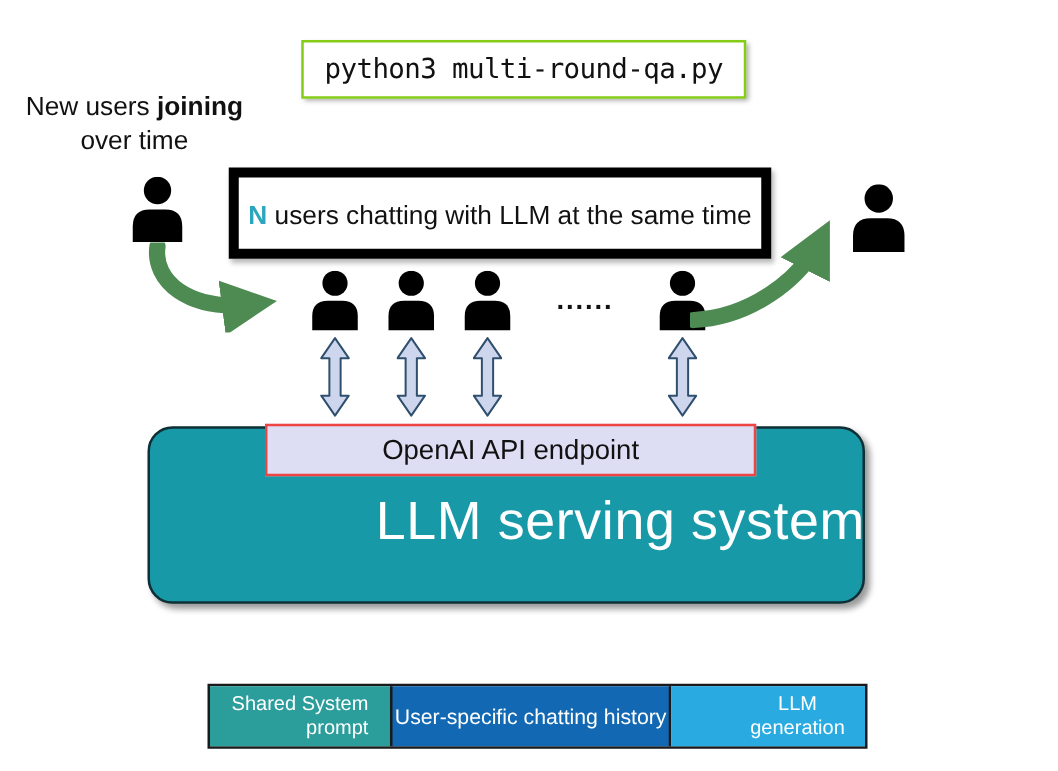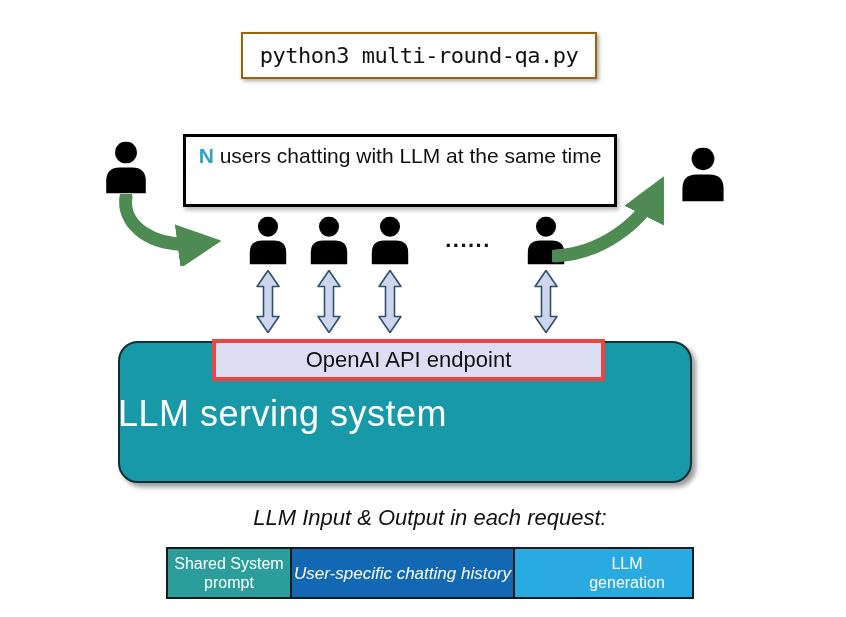--- a/index.html
+++ b/index.html
@@ -5,42 +5,42 @@
   html,body{margin:0;padding:0;background:#ffffff;}
   .canvas{
     position:relative;width:846px;height:617px;background:#ffffff;overflow:hidden;
     font-family:"Liberation Sans","DejaVu Sans",sans-serif;color:#111;
   }
   .abs{position:absolute;}
 
   
   .command-box{
     left:241px;top:32px;width:352px;height:43px;
-    border:2px solid #a16207;background:#fff;
+    border:2px solid #84cc16;background:#fff;
     box-shadow:2px 2px 4px rgba(0,0,0,0.35);
     display:flex;align-items:center;justify-content:center;
   }
   .command-box span{
     font-family:"DejaVu Sans Mono","Liberation Mono",monospace;
     font-size:22px;letter-spacing:-0.5px;white-space:nowrap;
   }
 
   
   .side-label{font-size:21px;line-height:27px;text-align:center;}
   .side-label b{font-weight:700;}
   .left-label{left:5px;top:72px;width:205px;}
   .right-label{left:608px;top:74px;width:236px;}
   .hl{font-weight:700;}
 
   
   .info-box{
     left:183px;top:134px;width:434px;height:73px;
-    border:3px solid #000000;background:#fff;
+    border:8px solid #000000;background:#fff;
     box-shadow:2px 3px 4px rgba(0,0,0,0.28);
-    text-align:center;font-size:21px;line-height:34px;padding-top:2px;
+    text-align:center;font-size:21px;line-height:34px;padding-top:14px;
     box-sizing:border-box;z-index:2;
   }
   .info-box .hl{font-weight:700;}
 
   
   .person{display:block;}
   .dots{
     left:432px;top:226px;width:72px;text-align:center;
     font-size:22px;font-weight:700;letter-spacing:1.5px;line-height:28px;
     white-space:nowrap;
@@ -48,47 +48,47 @@
 
   
   .serving-box{
     left:118px;top:341px;width:574px;height:142px;
     border:2px solid #0e2f35;border-radius:20px;
     box-shadow:4px 4px 5px rgba(0,0,0,0.4);
     box-sizing:border-box;
   }
   .endpoint-bar{
     left:212px;top:339px;width:393px;height:42px;
-    border:4px solid #ef4444;box-sizing:border-box;
+    border:2px solid #ef4444;box-sizing:border-box;
     display:flex;align-items:center;justify-content:center;
     font-size:22px;z-index:3;
   }
   .serving-title{
-    left:118px;top:393px;width:574px;text-align:left;
-    font-size:36px;color:#ffffff;z-index:3;letter-spacing:0.5px;
+    left:118px;top:393px;width:574px;text-align:right;
+    font-size:43px;color:#ffffff;z-index:3;letter-spacing:0.5px;
   }
 
   
   .bottom-title{
     left:170px;top:505px;width:520px;text-align:center;
     font-size:22px;font-style:italic;
   }
   .bottom-bar{
     left:166px;top:547px;width:528px;height:52px;
     border:2px solid #1a1a1a;box-sizing:border-box;
     display:flex;
   }
   .segment{
     display:flex;align-items:center;justify-content:center;
     color:#ffffff;text-align:center;white-space:pre-line;
     font-size:16px;line-height:19px;
   }
   .segment.s2{font-size:17px;border-left:2px solid #1a1a1a;border-right:2px solid #1a1a1a;}
-  .seg1{width:122px;}
-  .seg2{width:221px;font-style:italic;}
+  .seg1{width:144px;text-align:right;}
+  .seg2{width:221px;}
   .seg3{flex:1;padding-left:47px;}
 
   svg{display:block;}
 </style>
 </head>
 <body>
 
 <div class="canvas">
 
   <svg width="0" height="0" style="position:absolute" aria-hidden="true">
@@ -100,20 +100,24 @@
       <symbol id="varrow-symbol" viewBox="0 0 24 64">
         <path d="M12 1 L23 17 H16.5 V47 H23 L12 63 L1 47 H7.5 V17 H1 Z" fill="#CDD6EC" stroke="#2F4F6E" stroke-width="1.6" stroke-linejoin="round" style="fill: rgb(205, 214, 236); stroke: rgb(47, 79, 110);"></path>
       </symbol>
     </defs>
   </svg>
 
   <div class="abs command-box">
     <span>python3 multi-round-qa.py</span>
   </div>
 
+  <div class="abs side-label left-label">
+    <div><span>New users </span><b>joining</b></div>
+    <div>over time</div>
+  </div>
 
 
   <div class="abs info-box">
     <div><span class="hl" style="color: rgb(43, 166, 190);">N</span><span> users chatting with LLM at the same time</span></div>
   </div>
 
   <svg class="abs person" style="left:101px;top:141px" width="50" height="53" viewBox="0 0 48 50" fill="#000000">
     <use href="#person-symbol" xlink:href="#person-symbol"></use>
   </svg>
 
@@ -165,21 +169,20 @@
   <svg class="abs" style="left:534px;top:269px" width="24" height="65" viewBox="0 0 24 64">
       <use href="#varrow-symbol" xlink:href="#varrow-symbol"></use>
     </svg>
 
   <div class="abs serving-box" style="background-color: rgb(24, 153, 168);"></div>
   <div class="abs endpoint-bar" style="background-color: rgb(221, 222, 243);">
     <span>OpenAI API endpoint</span>
   </div>
   <div class="abs serving-title">LLM serving system</div>
 
-  <div class="abs bottom-title">LLM Input &amp; Output in each request:</div>
   <div class="abs bottom-bar">
     <div class="segment seg1" style="background-color: rgb(43, 158, 156);">Shared System
 prompt</div>
     <div class="segment s2 seg2" style="background-color: rgb(18, 104, 179);">User-specific chatting history</div>
     <div class="segment seg3" style="background-color: rgb(41, 171, 226);">LLM
 generation</div>
   </div>
 
 </div>
 

